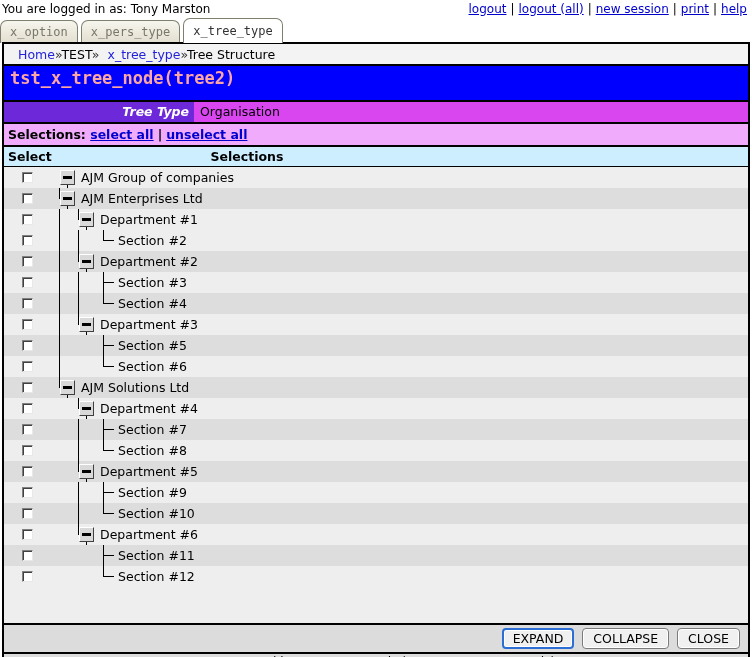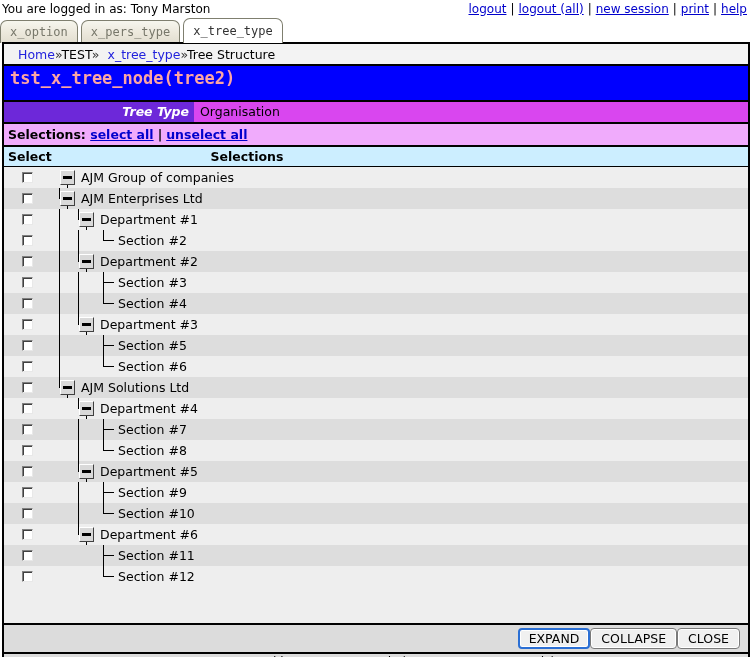--- a/index.html
+++ b/index.html
@@ -313,20 +313,21 @@
 
   
   #buttonbar {
     height: 29px;
     background: #dcdcdc;
     border-top: 2px solid #000000;
     display: flex;
     align-items: center;
     justify-content: flex-end;
     padding-right: 8px;
+    gap: 8px;
     box-sizing: border-box;
     flex: none;
   }
   .btn {
     font-family: "DejaVu Sans", sans-serif;
     font-size: 12.5px;
     height: 21px;
     line-height: 17px;
     padding: 0 10px;
     background: #f0f0f0;

